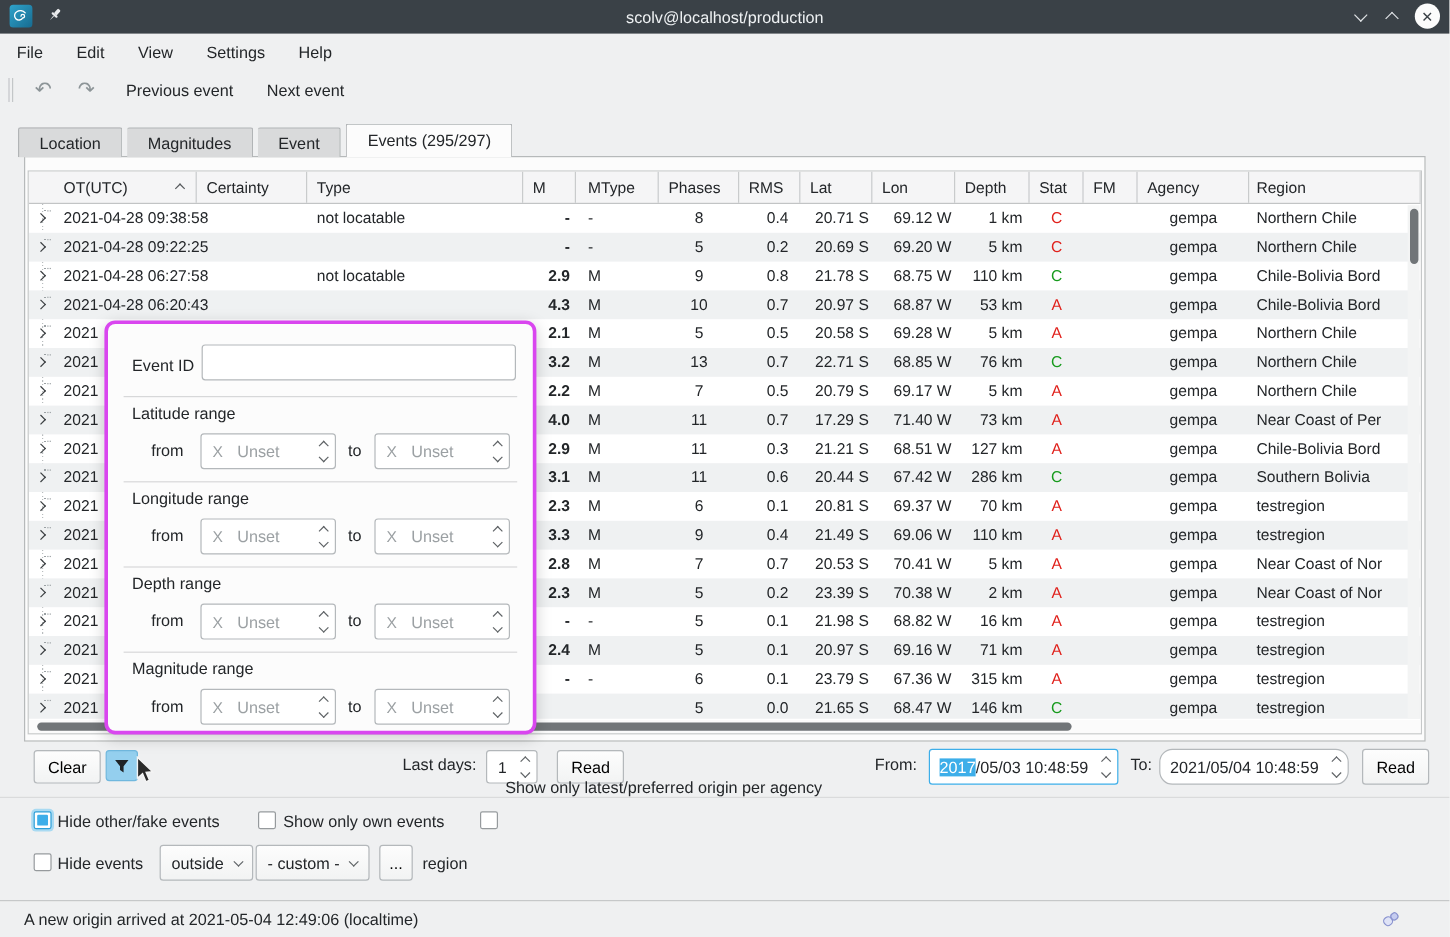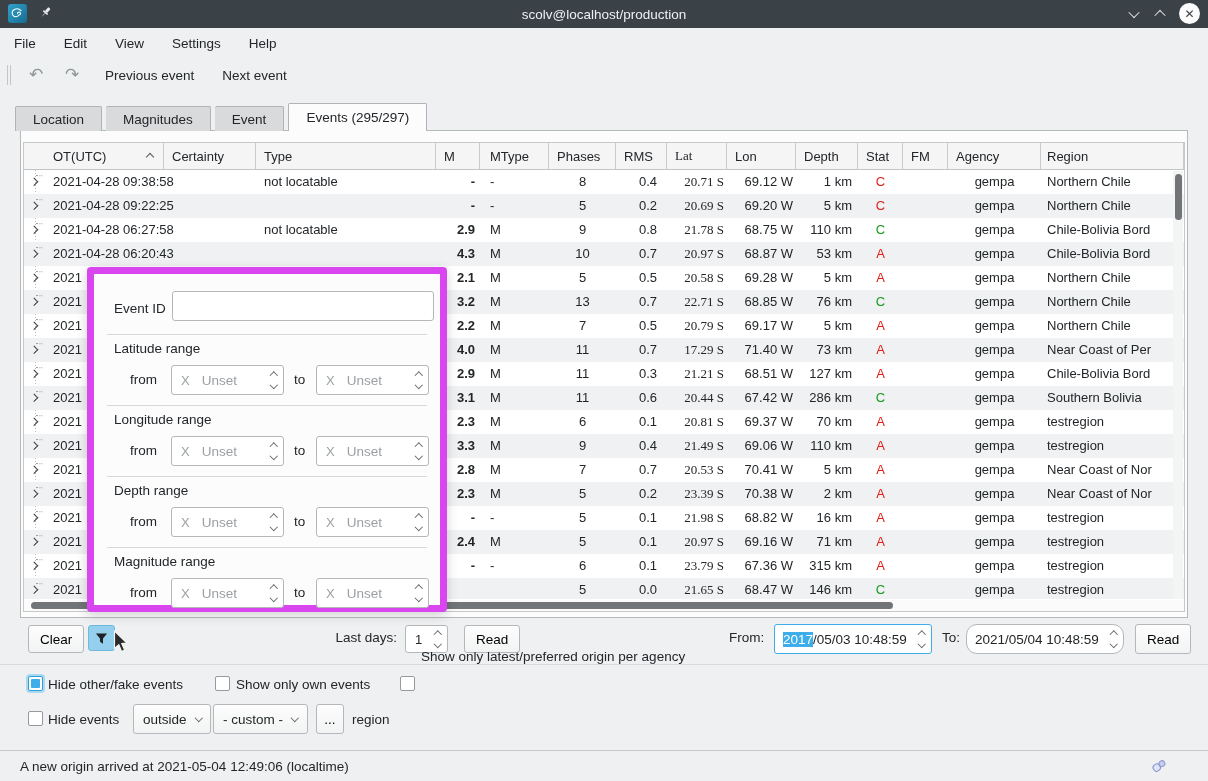--- a/index.html
+++ b/index.html
@@ -48,21 +48,21 @@
   .trow { display:flex; height:24px; align-items:center; }
   .trow.alt { background:#eff1f2; }
   .td { height:24px; line-height:24px; white-space:nowrap; overflow:hidden; }
   .c0 { width:140px; position:relative; padding-left:29px; overflow:visible; }
   .c1 { width:92px; }
   .c2 { width:180px; padding-left:8px; }
   .c3 { width:44px; }
   .c4 { width:69px; padding-left:10px; }
   .c5 { width:67px; }
   .c6 { width:51px; }
-  .c7 { width:60px;font-family:Liberation Serif, serif; }
+  .c7 { width:60px; }
   .c8 { width:69px; }
   .c9 { width:62px; }
   .c10 { width:45px; }
   .c11 { width:45px; }
   .c12 { width:93px; }
   .c13 { width:130px; flex:1; padding-left:6px; }
   .td.m { font-weight:bold; text-align:right; padding-right:5px; }
   .td.rt { text-align:right; padding-right:6px; }
   .td.c7, .td.c8 { padding-right:3px; }
   .td.c6 { padding-right:10px; }
@@ -70,21 +70,21 @@
   .stat-red { color:#e0201b; }
   .stat-green { color:#169a1c; }
   .expander { position:absolute; left:7px; top:9px; width:5.5px; height:5.5px; border-right:1.3px solid #3a3e41; border-bottom:1.3px solid #3a3e41; transform:rotate(-45deg); }
   .expander::after { content:""; position:absolute; left:8px; top:2px; width:6px; border-top:1px dotted #9aa0a3; transform:rotate(45deg); }
   .vscroll { position:absolute; right:1px; top:28px; width:10px; height:428px; background:#f3f4f4; }
   .vthumb { position:absolute; left:1.5px; top:3px; width:7px; height:46px; background:#717578; border-radius:3.5px; }
   .hscroll { position:absolute; left:0; bottom:0; height:11px; width:100%; background:#fbfbfb; }
   .hthumb { position:absolute; left:7px; top:2px; width:862px; height:7px; background:#717578; border-radius:3.5px; }
 
   
-  .popup { position:absolute; left:87px; top:267px; width:360px; height:345px; background:#fcfcfc; border:7px solid #d946ef; border-radius:4px;
+  .popup { position:absolute; left:87px; top:267px; width:360px; height:345px; background:#fcfcfc; border:3px solid #d946ef; border-radius:9px;
            box-shadow:0 3px 12px rgba(0,0,0,.18); z-index:50; }
   .pp-abs { position:absolute; font-size:13.5px; }
   .pp-hr { position:absolute; left:13px; right:13px; border-top:1px solid #d7d8d9; }
   .pp-input { position:absolute; left:78px; top:17px; width:262px; height:30px; border:1px solid #b4b8bb; border-radius:3px; background:#fff; }
   .spinfield { position:absolute; width:113px; height:30px; border:1px solid #b4b8bb; border-radius:3px; background:#fff; display:flex; align-items:center; }
   .sp-x { color:#9ba0a3; margin-left:9px; font-size:13px; }
   .sp-val { color:#9ba0a3; margin-left:12px; font-size:13.5px; }
   .spin-btns { margin-left:auto; display:flex; flex-direction:column; gap:4px; padding-right:7px; }
   .ch { width:5.5px; height:5.5px; border-right:1.3px solid #5e6265; border-bottom:1.3px solid #5e6265; display:block; }
   .ch.up { transform:rotate(-135deg); }

